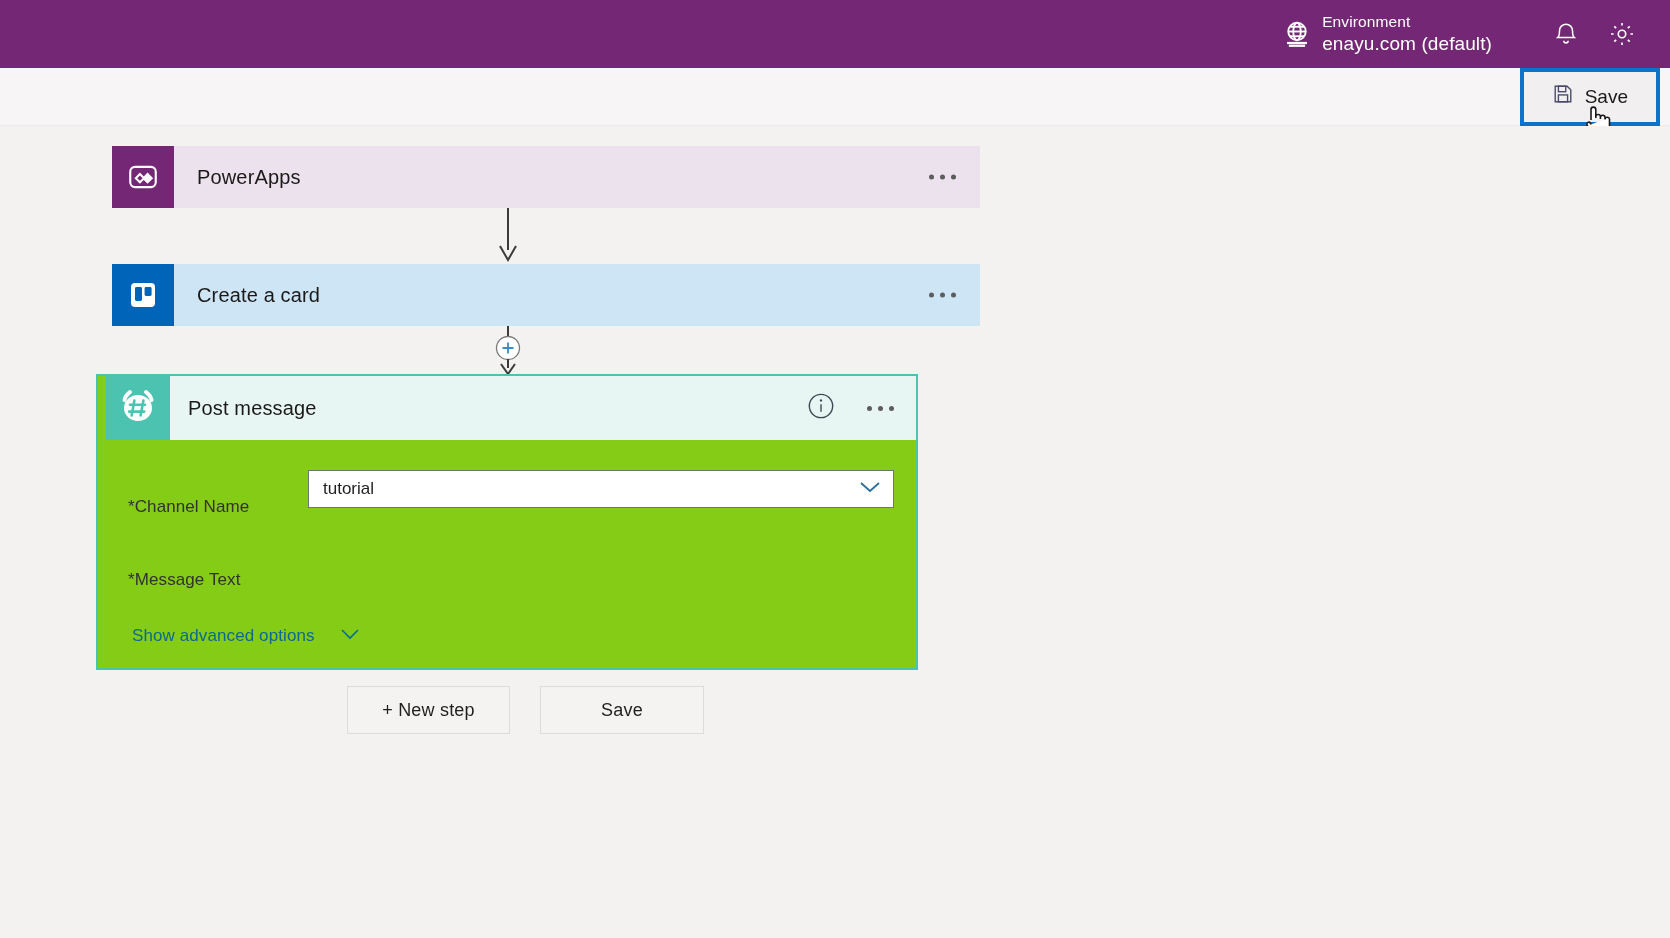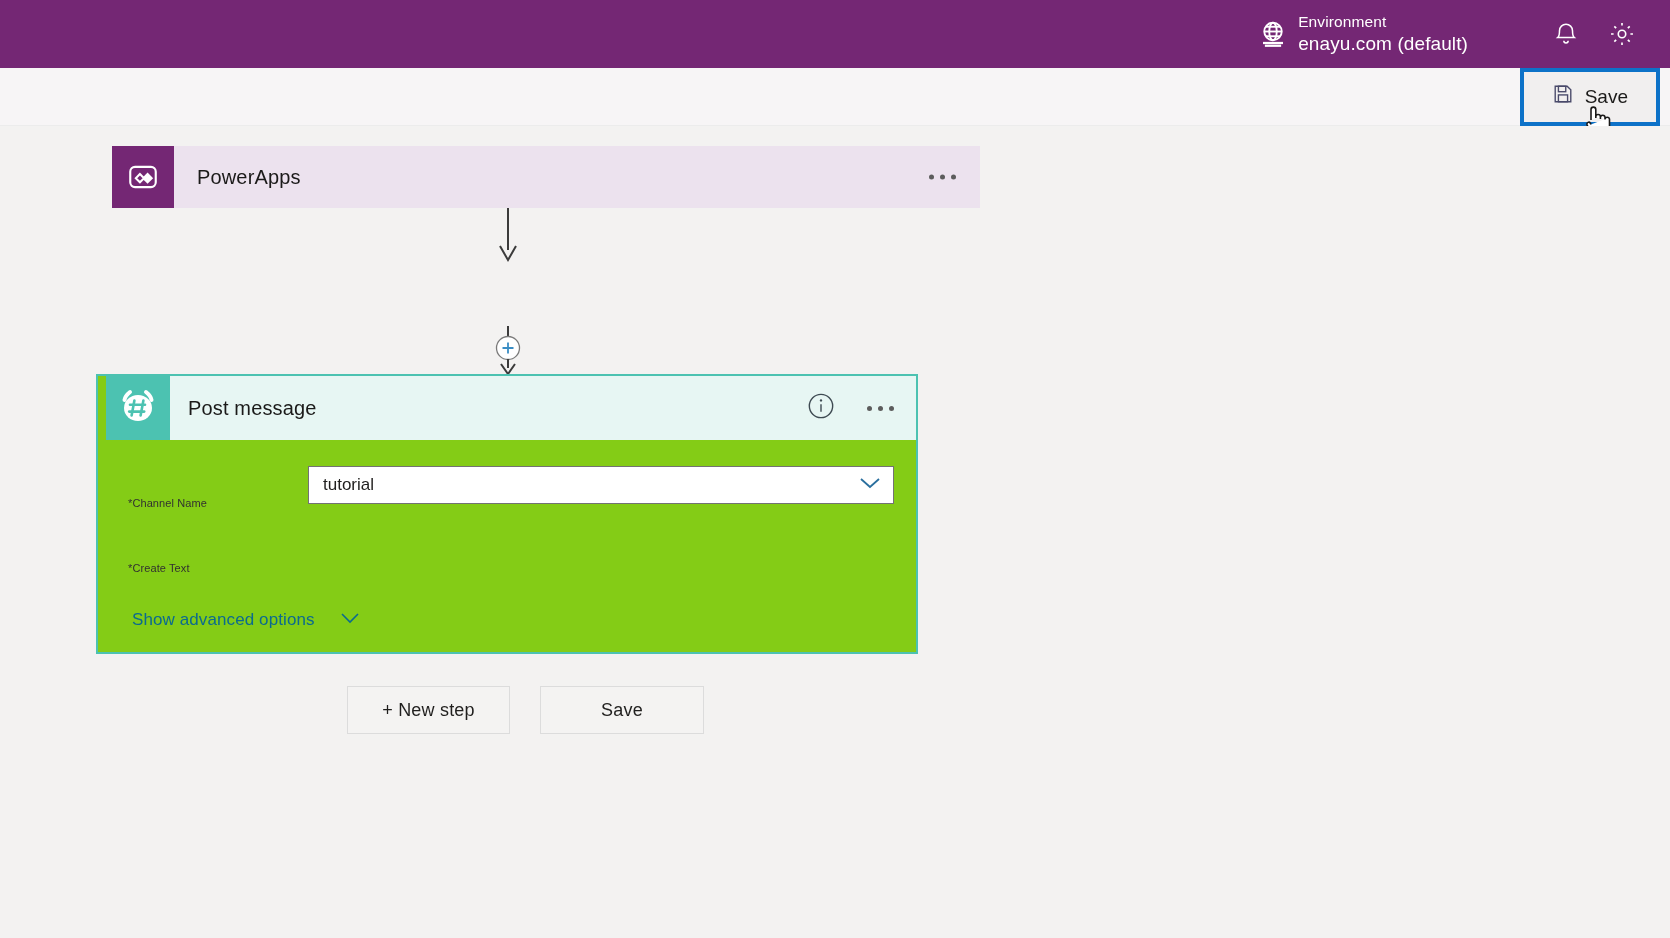--- a/index.html
+++ b/index.html
@@ -12,21 +12,21 @@
 
   
   .topbar {
     position: absolute; top: 0; left: 0;
     width: 1670px; height: 68px;
     background: #742774;
     display: flex; align-items: center; justify-content: flex-end;
   }
   .env-group {
     display: flex; align-items: center; gap: 10px;
-    margin-right: 70px;
+    margin-right: 46px;
   }
   .globe-icon { width: 30px; height: 30px; display:block; }
   .env-text { color: #ffffff; line-height: 1.25; }
   .env-label { font-size: 15.5px; font-weight: 400; letter-spacing: .1px; }
   .env-value { font-size: 19px; font-weight: 400; letter-spacing: .1px; }
   .topbar-icon {
     width: 56px; height: 56px;
     display: flex; align-items: center; justify-content: center;
     cursor: pointer;
   }
@@ -131,21 +131,21 @@
   }
   .info-icon { cursor: pointer; display:block; }
 
   .card-body { padding: 20px 22px 0 22px; }
   .field-row {
     display: flex; align-items: center;
     margin-bottom: 16px;
   }
   .field-label {
     width: 180px; flex: 0 0 180px;
-    font-size: 11px; color: #323130;
+    font-size: 17px; color: #323130;
     letter-spacing: .1px;
     margin-top: 37px;
   }
   .req-star { color: #323130; }
   .field-control { flex: 1; position: relative; }
   .text-box {
     height: 38px;
     border: 1px solid #737373;
     background: #fff;
     display: flex; align-items: center;
@@ -295,20 +295,37 @@
     </div>
   </div>
 
   <div class="connector" id="conn-1">
     <svg width="60" height="58" viewBox="0 0 60 58">
       <line x1="30" y1="0" x2="30" y2="42" stroke="#3b3b3b" stroke-width="2"></line>
       <path d="M22 38 L30 52 L38 38" fill="none" stroke="#3b3b3b" stroke-width="2"></path>
     </svg>
   </div>
 
+  <div class="card" id="card-trello">
+    <div class="card-head">
+      <div class="card-icon">
+        <svg width="32" height="32" viewBox="0 0 32 32">
+          <rect x="4" y="4" width="24" height="24" rx="4" fill="#ffffff"></rect>
+          <rect x="8" y="8" width="7" height="14" rx="1.4" fill="#0065b8"></rect>
+          <rect x="17.6" y="8" width="7" height="9" rx="1.4" fill="#0065b8"></rect>
+        </svg>
+      </div>
+      <div class="card-title">Create a card</div>
+      <div class="card-ellipsis">
+        <i></i>
+          <i></i>
+          <i></i>
+      </div>
+    </div>
+  </div>
 
   <div class="connector" id="conn-2">
     <svg width="60" height="52" viewBox="0 0 60 52">
       <line x1="30" y1="0" x2="30" y2="10" stroke="#3b3b3b" stroke-width="2"></line>
       <circle cx="30" cy="22" r="11.5" fill="#ffffff" stroke="#7a7a7a" stroke-width="1.3"></circle>
       <path d="M30 16.5v11M24.5 22h11" stroke="#3a8dc4" stroke-width="1.8"></path>
       <line x1="30" y1="33" x2="30" y2="42" stroke="#3b3b3b" stroke-width="2"></line>
       <path d="M23 38 L30 48 L37 38" fill="none" stroke="#3b3b3b" stroke-width="2"></path>
     </svg>
   </div>
@@ -361,21 +378,21 @@
             <svg width="28" height="18" viewBox="0 0 28 18" fill="none" stroke="#2a6f9e" stroke-width="1.8">
               <path d="M5 5 L14 13 L23 5"></path>
             </svg>
           </span>
         </div>
       </div>
 
       
       <div class="field-row">
         <div class="field-label">
-          <span class="req-star">*</span><span>Create Text</span>
+          <span class="req-star">*</span><span>Message Text</span>
         </div>
       </div>
 
       
       <div class="advanced-link">
         <span>Show advanced options</span>
         <span>
           <svg width="22" height="14" viewBox="0 0 22 14" fill="none" stroke="#0b6a8f" stroke-width="1.6">
             <path d="M3 3 L11 11 L19 3"></path>
           </svg>

